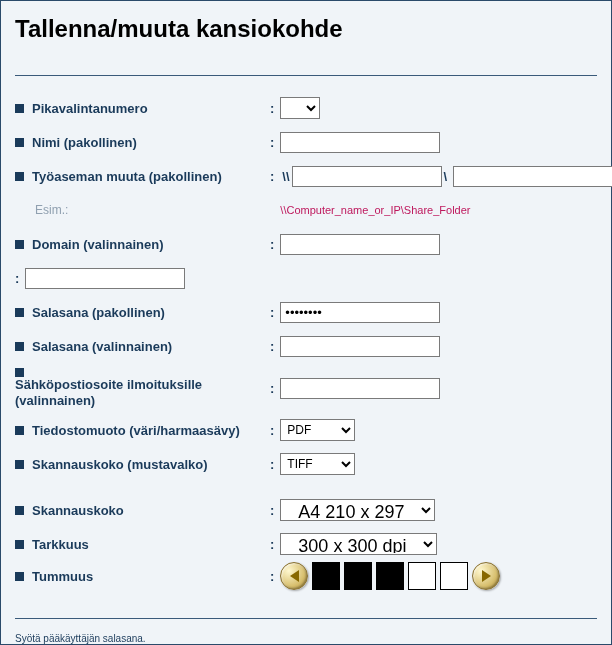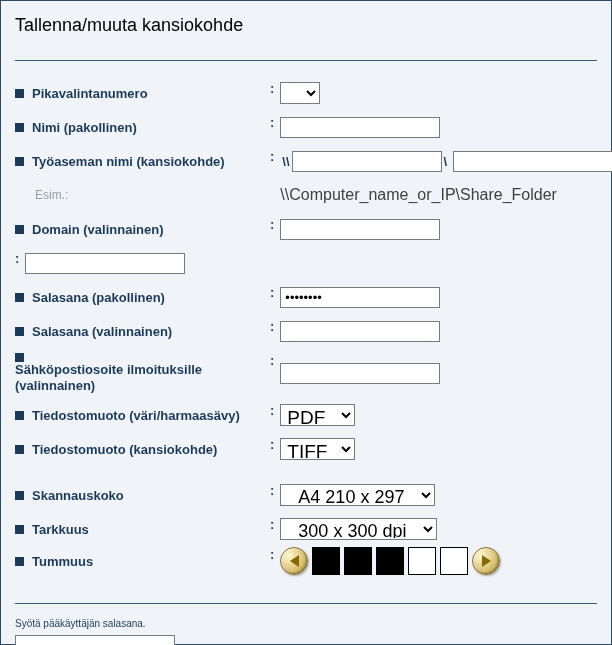--- a/index.html
+++ b/index.html
@@ -12,32 +12,33 @@
   }
   .container {
     width: 612px;
     height: 645px;
     border: 1px solid #2a4a6a;
     background: #f0f4f8;
     padding: 10px 14px;
     position: relative;
   }
   .title {
-    font-size: 18px;
-    font-weight: normal;
+    font-size: 24px;
+    font-weight: bold;
     color: #000;
-    margin: 4px 0 24px 0;
+    margin: 4px 0 32px 0;
   }
   .hr {
     border: none;
     border-top: 1px solid #3a5a7a;
     margin: 8px 0 20px 0;
   }
   .row {
     display: flex;
+    align-items: center;
     margin-bottom: 10px;
     min-height: 24px;
   }
   .bullet {
     display: inline-block;
     width: 9px;
     height: 9px;
     background: #1a3a5a;
     margin-right: 8px;
     flex-shrink: 0;
@@ -73,21 +74,21 @@
     height: 22px;
     border: 1px solid #7a7a7a;
     background: #fff;
     font-size: 13px;
   }
   select.med {
     min-width: 75px;
     height: 22px;
     border: 1px solid #7a7a7a;
     background: #fff;
-    font-size: 19px;
+    font-size: 12px;
     padding: 1px 2px;
   }
   select.wide {
     min-width: 130px;
     height: 22px;
     border: 1px solid #7a7a7a;
     background: #fff;
     font-size: 18px;
     padding: 1px 13px;
   }
@@ -100,22 +101,22 @@
   }
   .w160 { width: 160px; }
   .w150 { width: 150px; }
   .w-rest { flex: 1; min-width: 0; margin-left: 4px; }
   .slash {
     color: #1a3a5a;
     font-weight: bold;
     margin: 0 2px;
   }
   .hint {
-    color: #404040;
-    font-size: 16px;
+    color: #be185d;
+    font-size: 11px;
   }
   .row.multiline .label { align-items: flex-start; flex-direction: column; }
   .row.multiline .label .txt { line-height: 1.2; }
   .darkness {
     display: flex;
     align-items: center;
     gap: 4px;
   }
   .arrow-btn {
     width: 28px;
@@ -191,21 +192,21 @@
       </div>
     <span class="colon">:</span>
     <div class="controls">
       <input type="text" class="w160" value="" style="">
     </div>
   </div>
 
   <div class="row">
     <div class="label">
         <span class="bullet"></span>
-        <span class="txt">Työaseman nimi (kansiokohde)</span>
+        <span class="txt">Työaseman muuta (pakollinen)</span>
       </div>
     <span class="colon">:</span>
     <div class="controls" style="width:100%;">
       <span class="slash">\\</span>
       <input type="text" class="w150" value="" style="">
       <span class="slash">\</span>
       <input type="text" class="w-rest" value="" style="">
     </div>
   </div>
 
@@ -279,21 +280,21 @@
     <div class="controls">
       <select class="med">
         <option>PDF</option>
       </select>
     </div>
   </div>
 
   <div class="row" style="margin-bottom:22px;">
     <div class="label">
         <span class="bullet"></span>
-        <span class="txt">Tiedostomuoto (kansiokohde)</span>
+        <span class="txt">Skannauskoko (mustavalko)</span>
       </div>
     <span class="colon">:</span>
     <div class="controls">
       <select class="med">
         <option>TIFF</option>
       </select>
     </div>
   </div>
 
   <div class="row">

